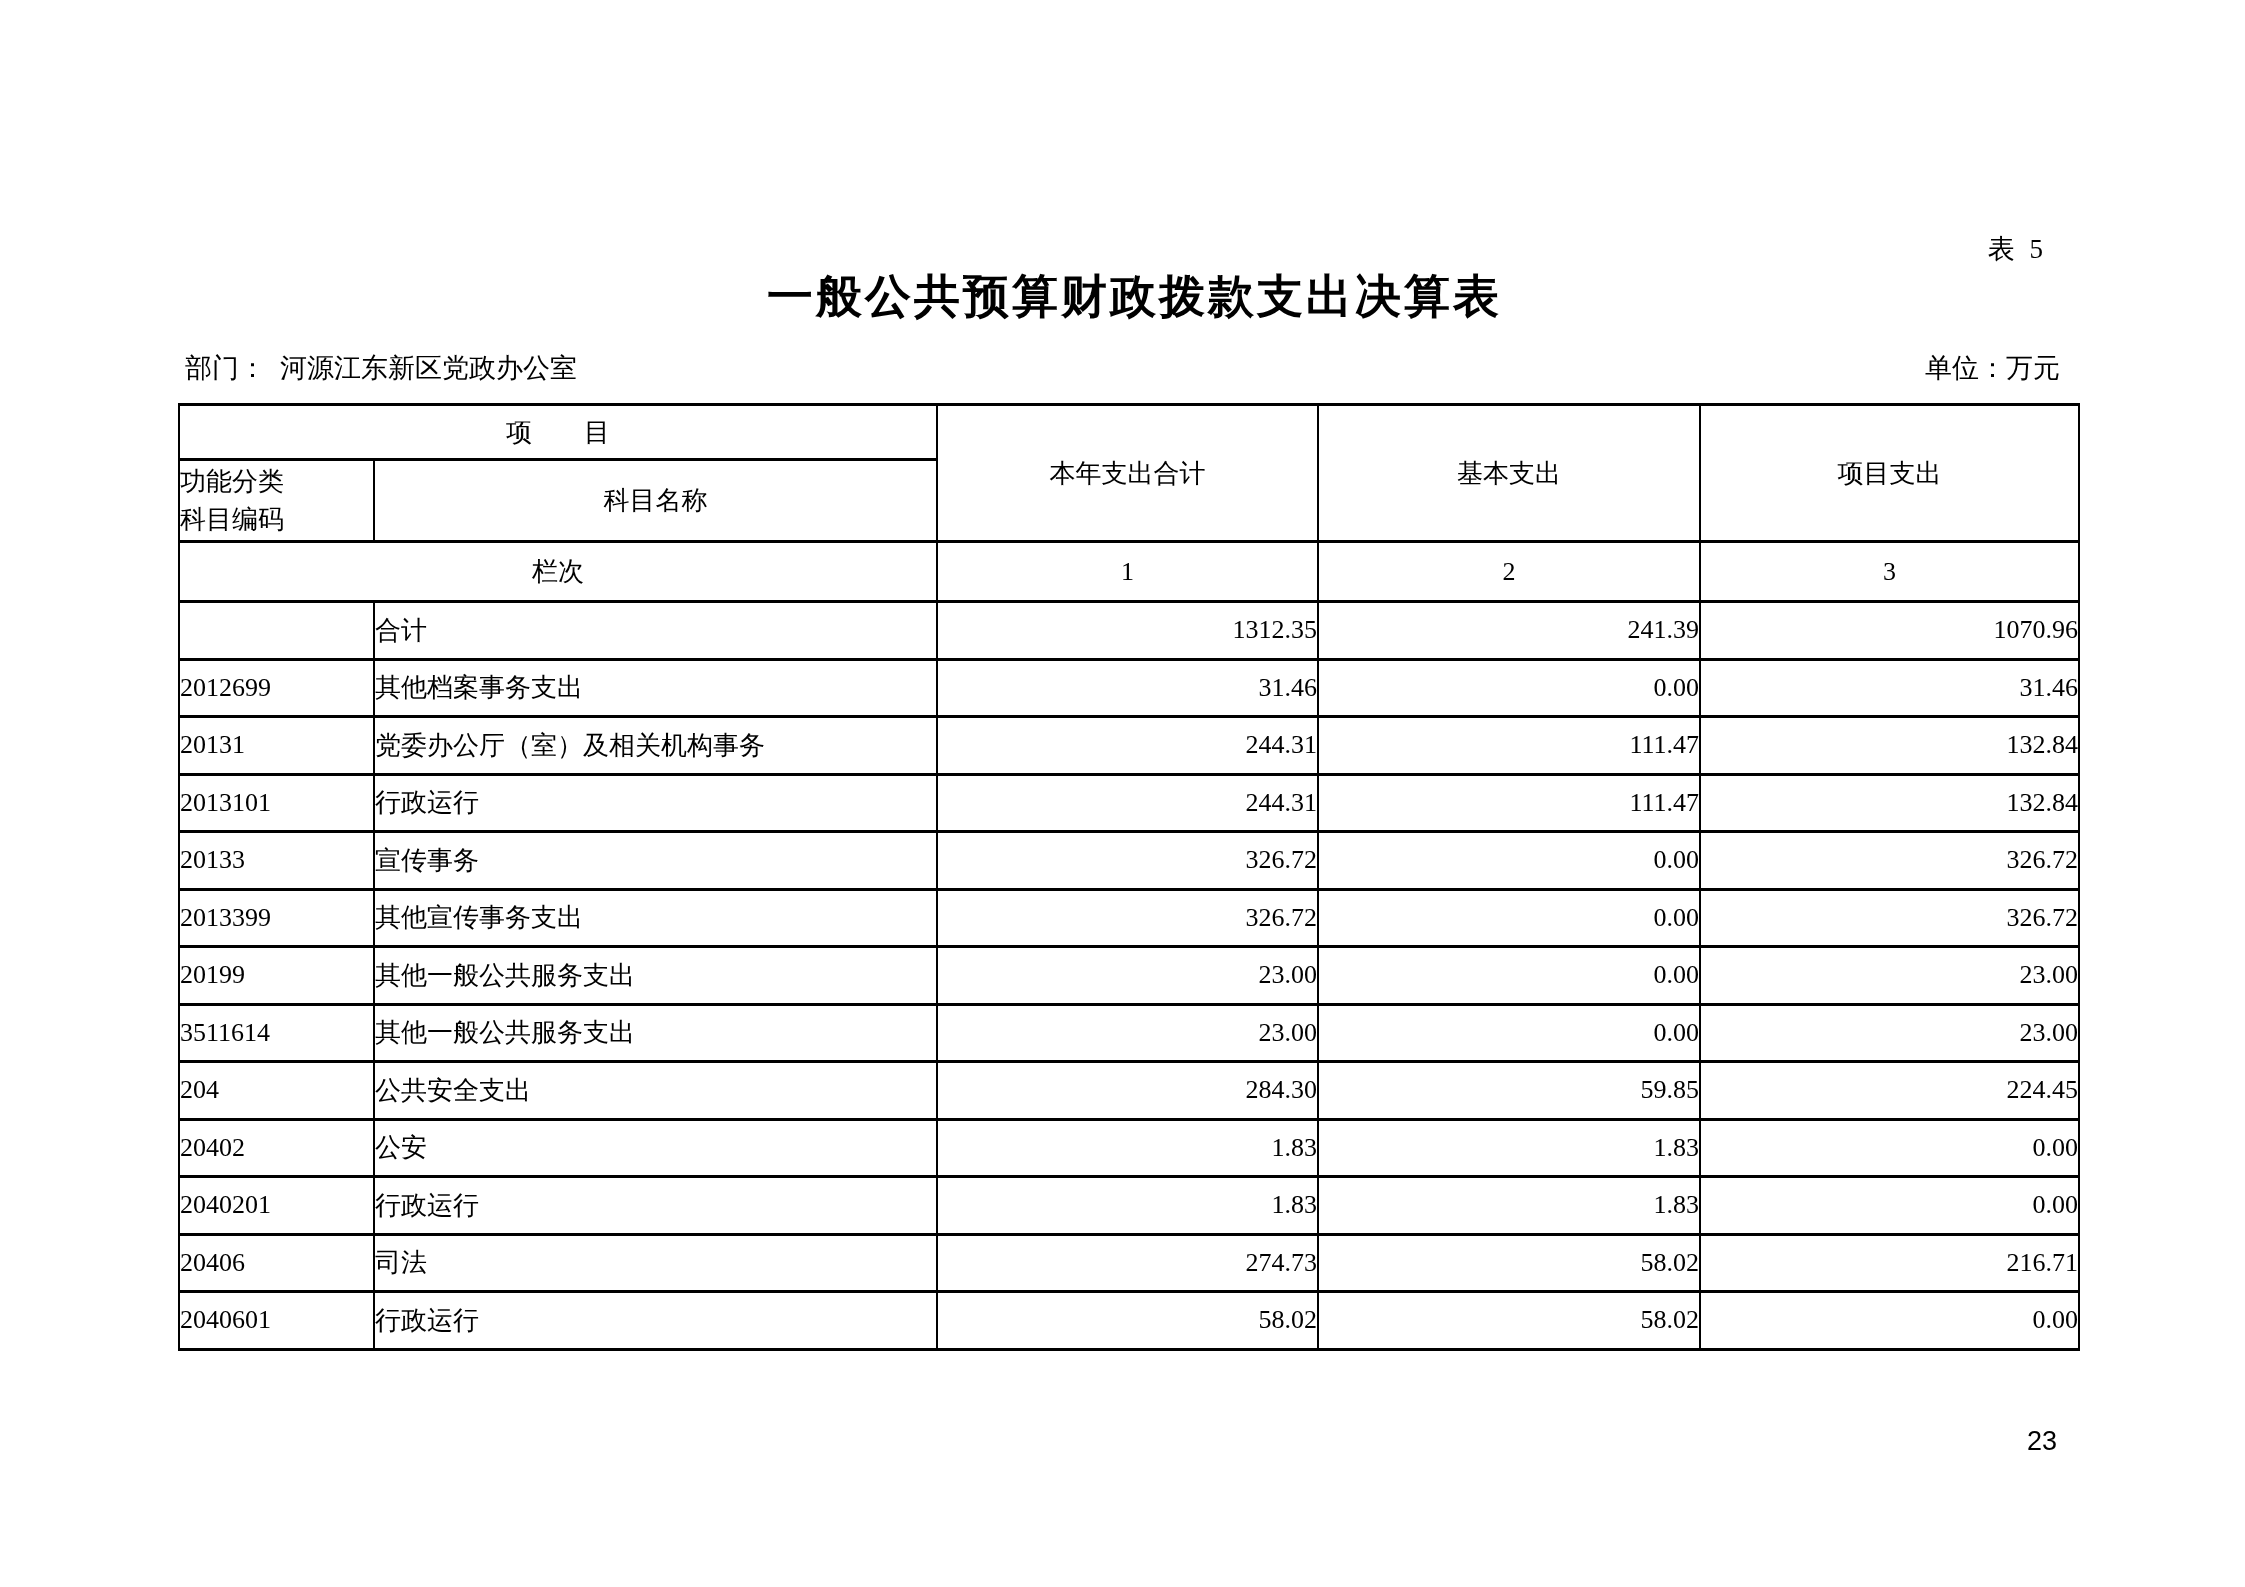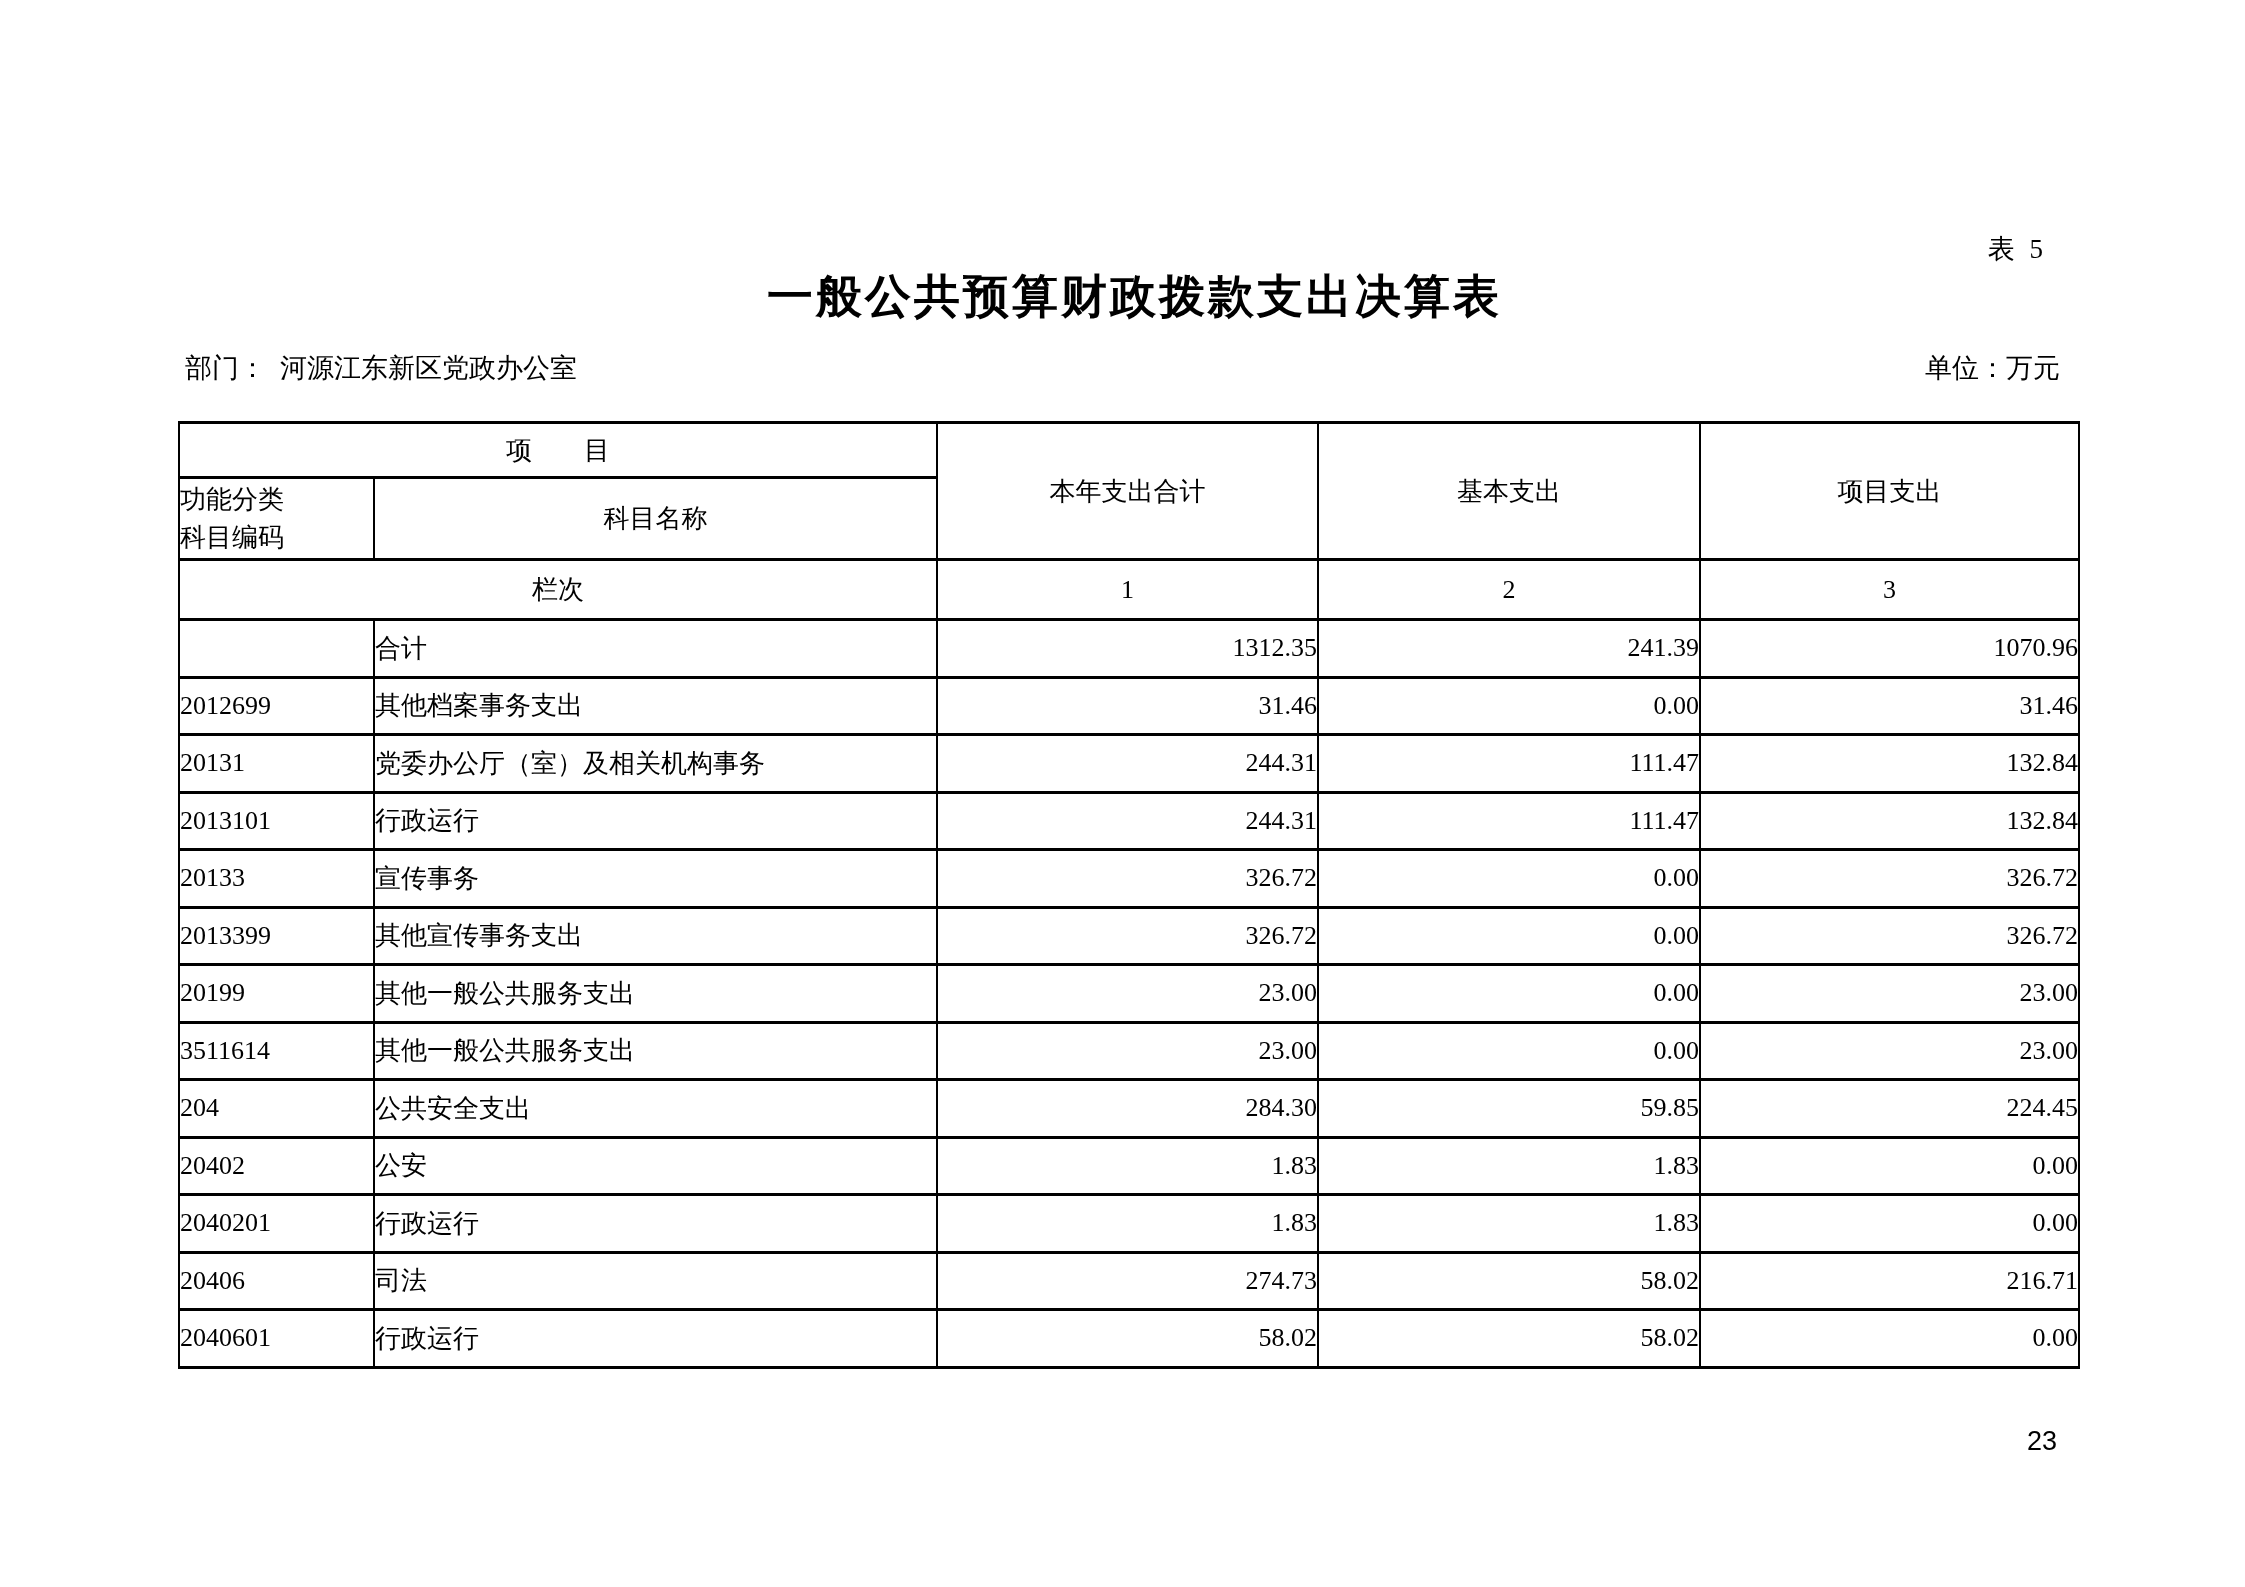--- a/index.html
+++ b/index.html
@@ -22,21 +22,20 @@
   }
   .meta-line{position:absolute;top:350px;left:185px;right:185px;font-size:27px;}
   .dept{float:left;}
   .dept .label{margin-right:14px;}
   .unit{float:right;}
   table.budget{
     position:absolute;left:178px;top:403px;
     border-collapse:collapse;table-layout:fixed;
     width:1900px;
     font-size:26px;
-    margin-top:18px;
   }
   table.budget td{
     border:2px solid #000;
     border-top-width:3px;border-bottom-width:3px;
     padding:0;
     vertical-align:middle;
     overflow:hidden;
     white-space:nowrap;
   }
   tr.hrow1{height:55px;}

